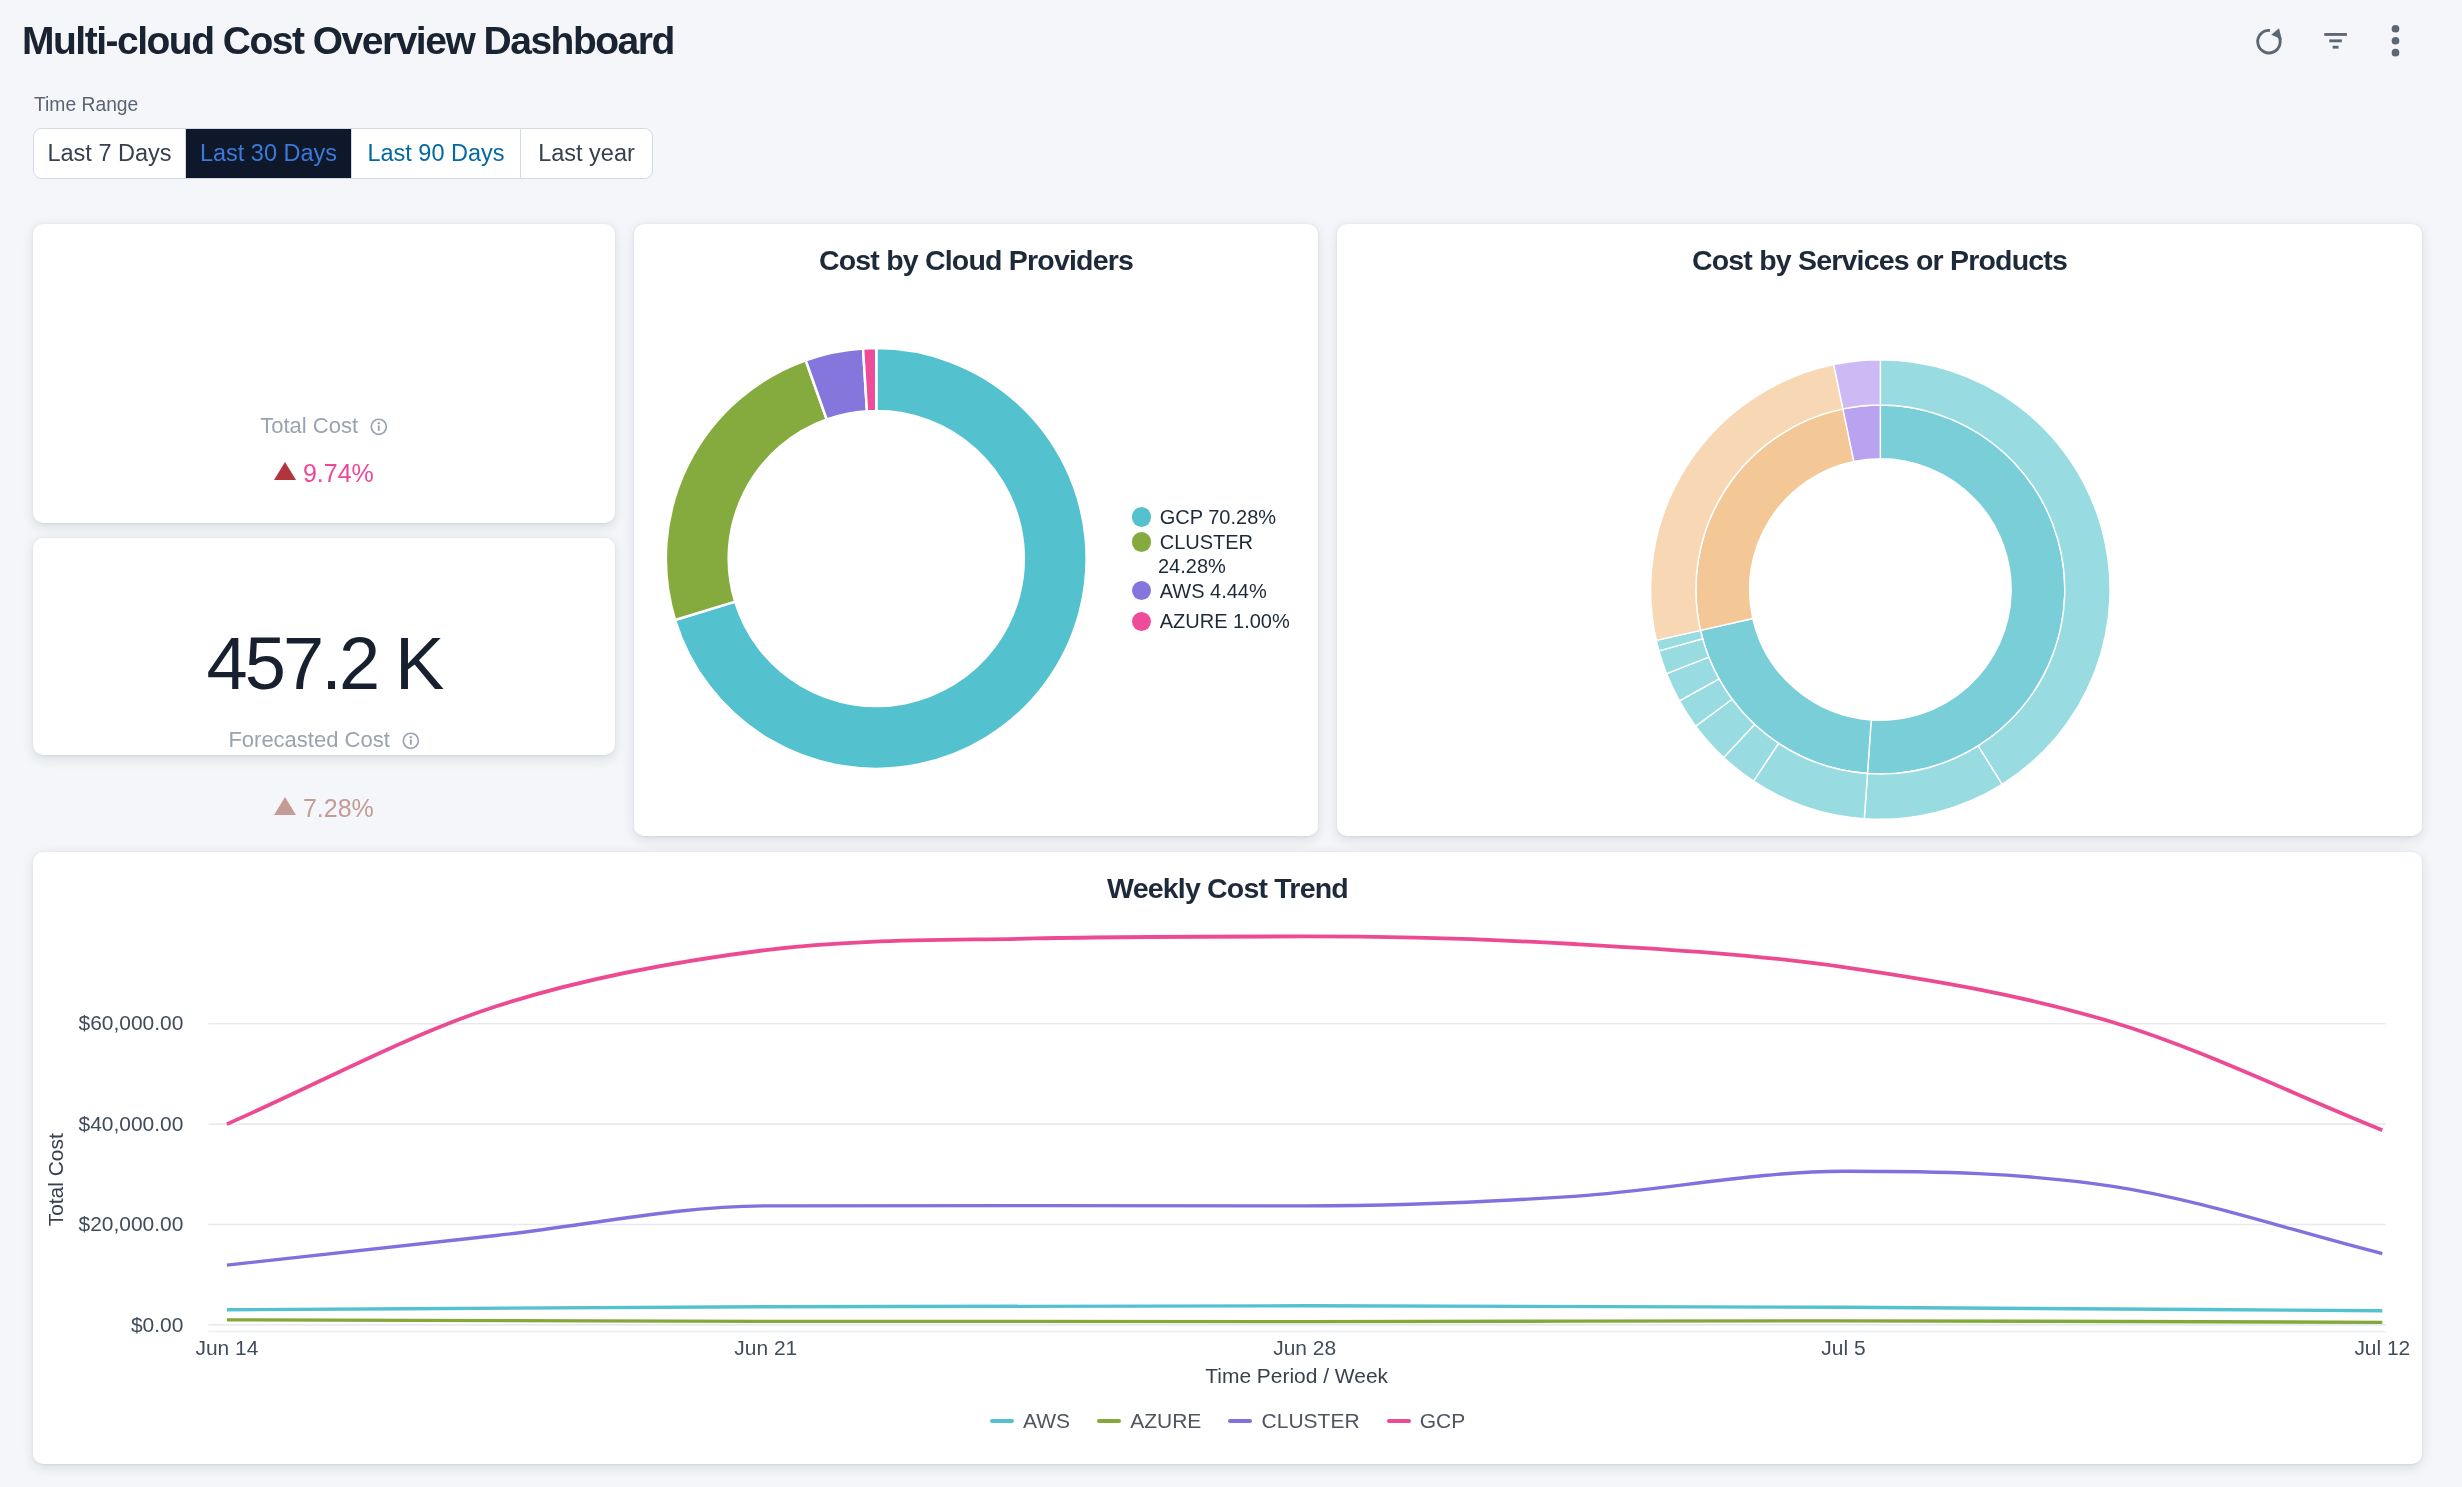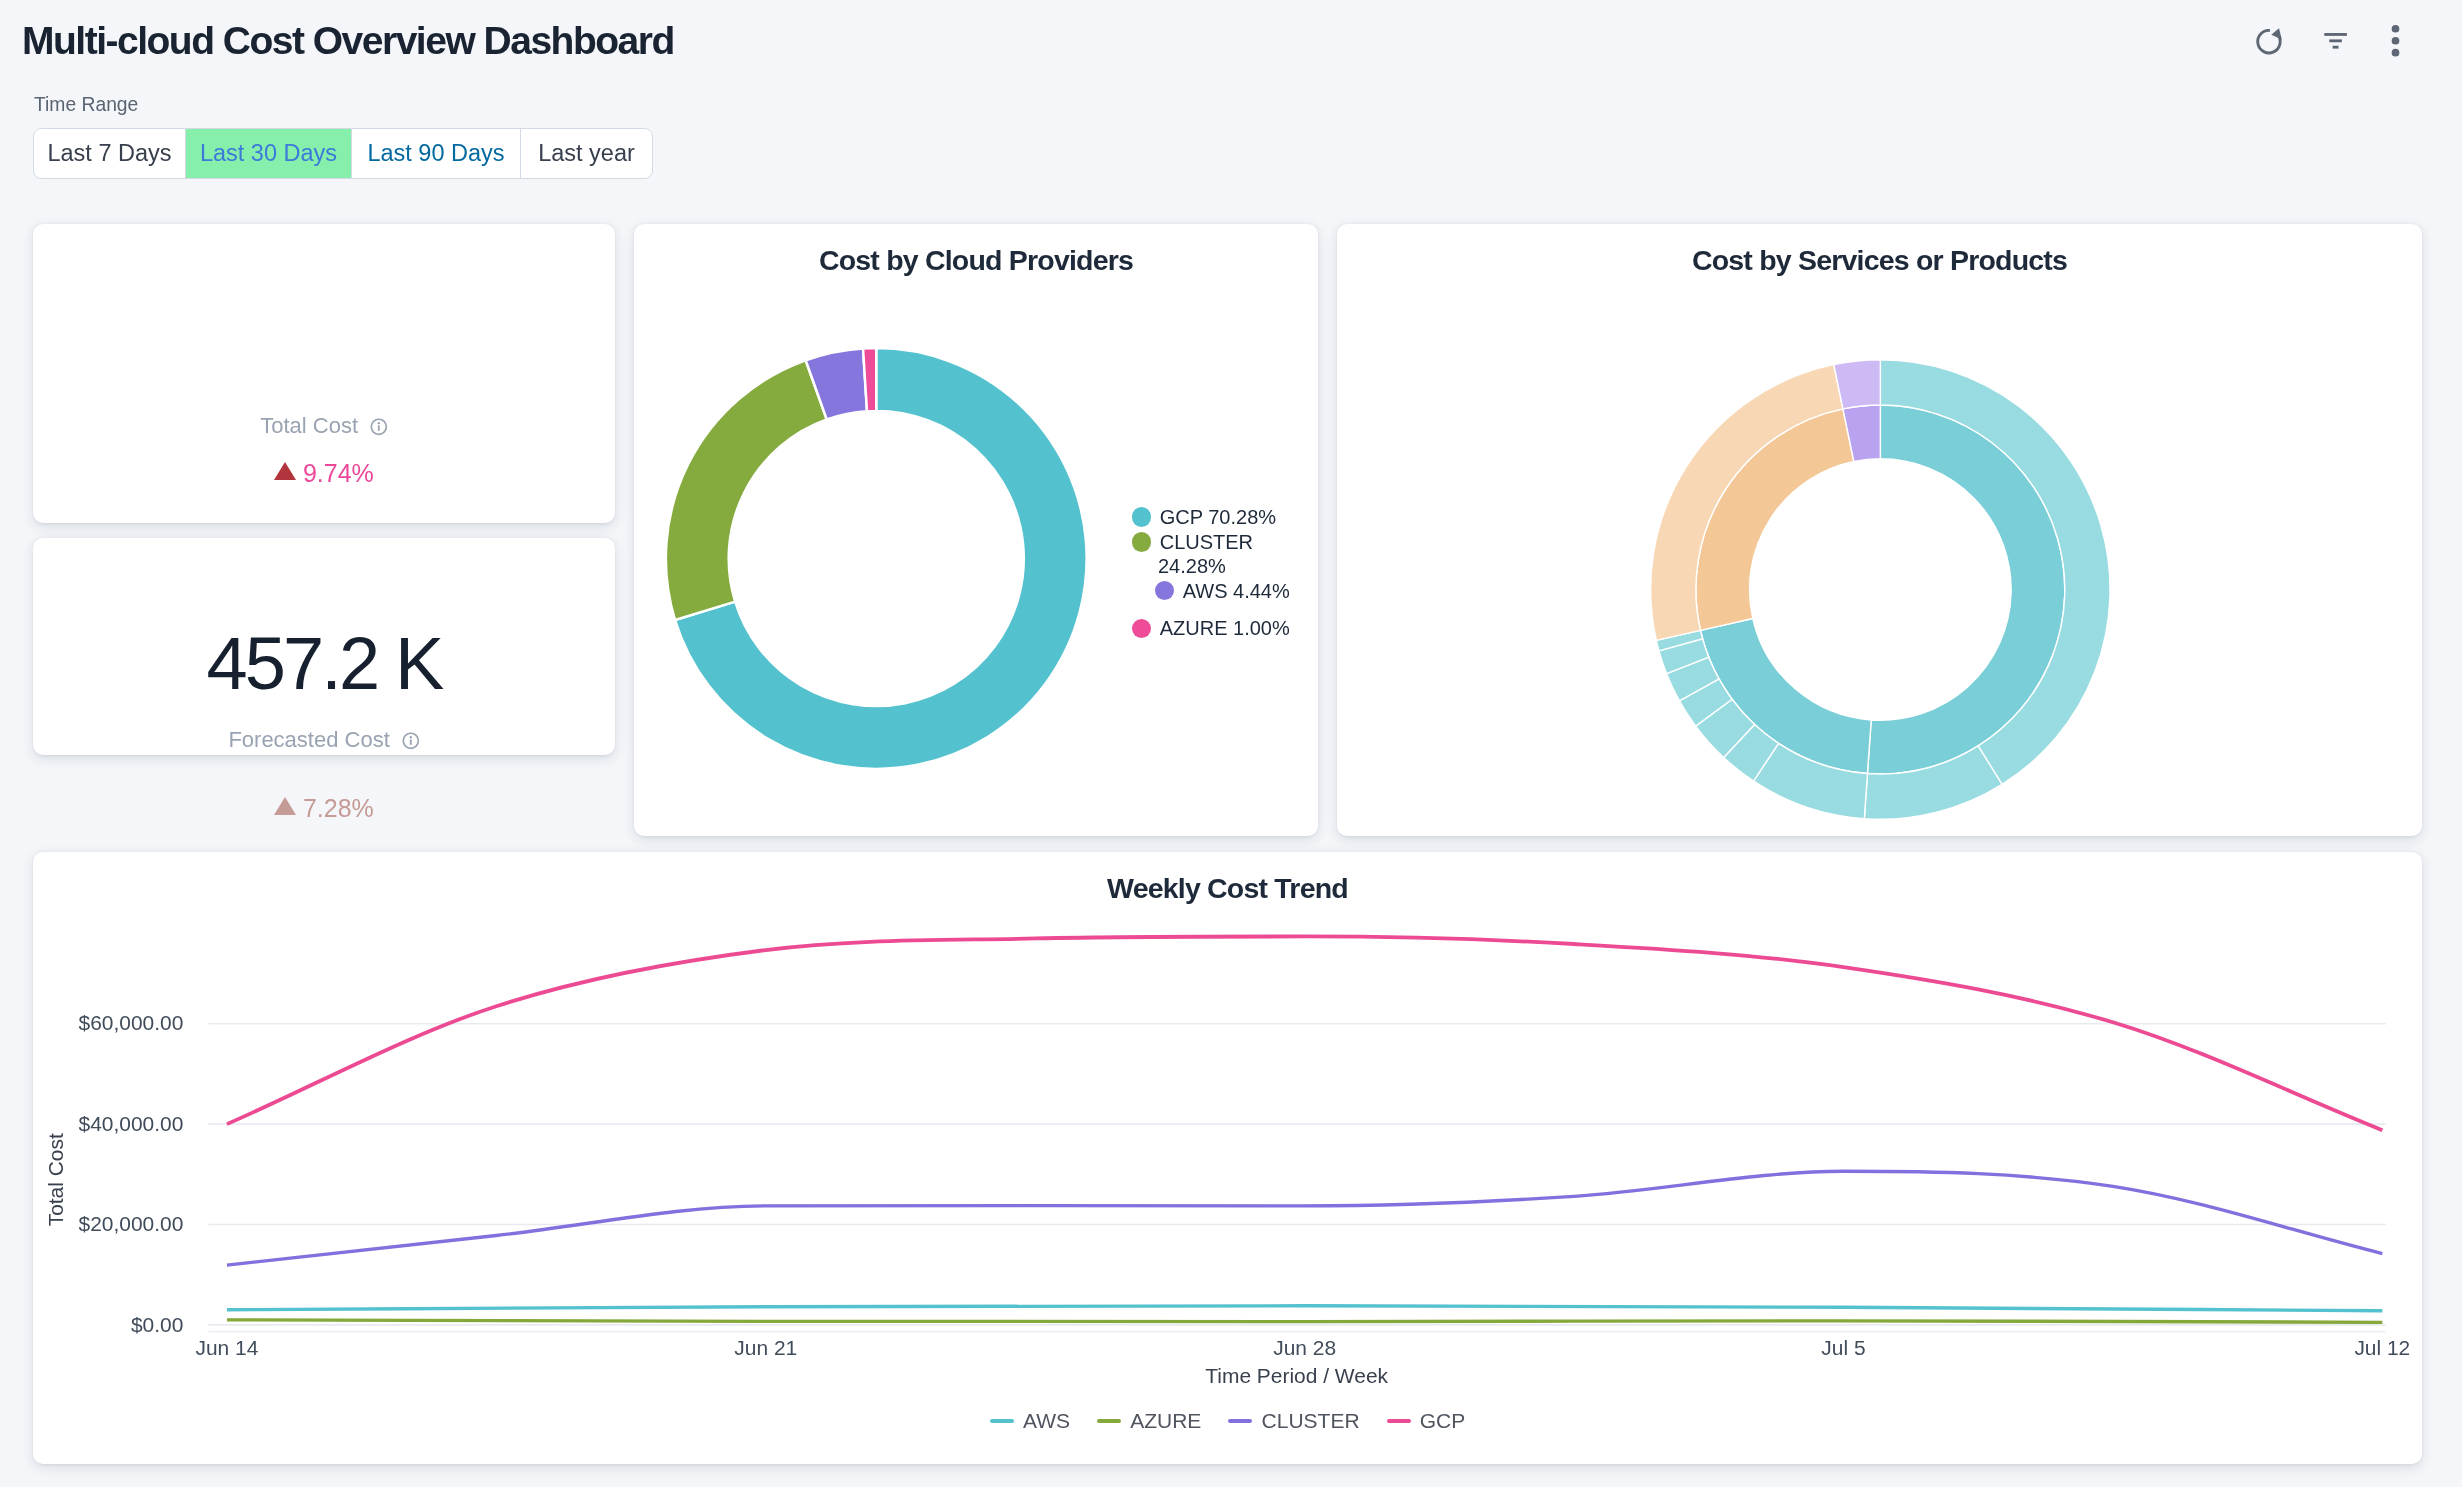--- a/index.html
+++ b/index.html
@@ -20,21 +20,21 @@
     <circle cx="176" cy="5.6" r="4.6"></circle>
       <circle cx="176" cy="19.9" r="4.6"></circle>
       <circle cx="176" cy="34.2" r="4.6"></circle>
   </g>
 </svg>
 
 <div style="position:absolute;left:34px;top:94px;font-size:19.3px;color:#5a6472;">Time Range</div>
 
 <div style="position:absolute;left:33px;top:128px;width:620px;height:51px;background:#fff;border:1.7px solid #d3dae4;border-radius:8.4px;display:flex;overflow:hidden;">
   <div style="width:152px;border-right:1.7px solid #d3dae4;display:flex;align-items:center;justify-content:center;font-size:23.5px;color:#39404d;">Last 7 Days</div>
-  <div style="width:166px;border-right:1.7px solid #d3dae4;display:flex;align-items:center;justify-content:center;font-size:23.5px;color:#3b7ad9;background:#86efac;">Last 30 Days</div>
+  <div style="width:166px;border-right:1.7px solid #d3dae4;display:flex;align-items:center;justify-content:center;font-size:23.5px;color:#3b7ad9;background:#0f172a;">Last 30 Days</div>
   <div style="width:169px;border-right:1.7px solid #d3dae4;display:flex;align-items:center;justify-content:center;font-size:23.5px;color:#0369a1;">Last 90 Days</div>
   <div style="flex:1;display:flex;align-items:center;justify-content:center;font-size:23.5px;color:#39404d;">Last year</div>
 </div>
 
 <div class="card" style="left:33px;top:224px;width:582px;height:299px;">
   <div style="position:absolute;top:189px;width:100%;text-align:center;font-size:22px;color:#99a3b1;">Total Cost&nbsp;&nbsp;<svg width="17.6" height="17.6" viewBox="0 0 21 21" style="vertical-align:-2.5px;">
         <circle cx="10.5" cy="10.5" r="9" fill="none" stroke="#99a3b1" stroke-width="2"></circle>
         <circle cx="10.5" cy="6.2" r="1.4" fill="#99a3b1"></circle>
         <rect x="9.4" y="8.8" width="2.2" height="6.6" rx="1.1" fill="#99a3b1"></rect>
       </svg></div>
@@ -54,21 +54,21 @@
   <div class="ctitle" style="top:20px;">Cost by Cloud Providers</div>
   <svg style="position:absolute;left:0;top:0;" width="684" height="612" viewBox="0 0 816 730">
 <path d="M289.00 148.00A251 251 0 1 1 48.97 472.39L120.69 450.46A176 176 0 1 0 289.00 223.00Z" fill="#54c1ce" stroke="#ffffff" stroke-width="3" stroke-linejoin="round"></path>
 <path d="M48.97 472.39A251 251 0 0 1 204.80 162.54L229.96 233.20A176 176 0 0 0 120.69 450.46Z" fill="#85ab3f" stroke="#ffffff" stroke-width="3" stroke-linejoin="round"></path>
 <path d="M204.80 162.54A251 251 0 0 1 273.24 148.50L277.95 223.35A176 176 0 0 0 229.96 233.20Z" fill="#8476dd" stroke="#ffffff" stroke-width="3" stroke-linejoin="round"></path>
 <path d="M273.24 148.50A251 251 0 0 1 289.00 148.00L289.00 223.00A176 176 0 0 0 277.95 223.35Z" fill="#ee4c98" stroke="#ffffff" stroke-width="3" stroke-linejoin="round"></path>
   </svg>
   <div style="position:absolute;left:498px;top:282px;font-size:20px;color:#1e2a3a;line-height:23.5px;">
     <div style="margin-bottom:1.7px;"><span style="display:inline-block;width:19.3px;height:19.3px;border-radius:50%;background:#54c1ce;margin-right:8.4px;vertical-align:-2.5px;"></span>GCP 70.28%</div>
     <div style="margin-bottom:1.7px;"><span style="display:inline-block;width:19.3px;height:19.3px;border-radius:50%;background:#85ab3f;margin-right:8.4px;vertical-align:-2.5px;"></span>CLUSTER<br><span style="margin-left:26px;">24.28%</span></div>
-    <div style="margin-bottom:14px;text-align:right;"><span style="display:inline-block;width:19.3px;height:19.3px;border-radius:50%;background:#8476dd;margin-right:8.4px;vertical-align:-2.5px;"></span>AWS 4.44%</div>
+    <div style="margin-bottom:7px;"><span style="display:inline-block;width:19.3px;height:19.3px;border-radius:50%;background:#8476dd;margin-right:8.4px;vertical-align:-2.5px;"></span>AWS 4.44%</div>
     <div><span style="display:inline-block;width:19.3px;height:19.3px;border-radius:50%;background:#ee4c98;margin-right:8.4px;vertical-align:-2.5px;"></span>AZURE 1.00%</div>
   </div>
 </div>
 
 <div class="card" style="left:1337px;top:224px;width:1085px;height:612px;">
   <div class="ctitle" style="top:20px;">Cost by Services or Products</div>
   <svg style="position:absolute;left:0;top:0;" width="1085" height="612" viewBox="0 0 1294 730">
 <path d="M648.00 216.00A220 220 0 1 1 632.65 655.46L637.12 591.62A156 156 0 1 0 648.00 280.00Z" fill="#79ced8" stroke="#ffffff" stroke-width="1.7" stroke-linejoin="round"></path>
 <path d="M632.65 655.46A220 220 0 0 1 433.47 484.74L495.88 470.56A156 156 0 0 0 637.12 591.62Z" fill="#79ced8" stroke="#ffffff" stroke-width="1.7" stroke-linejoin="round"></path>
 <path d="M433.47 484.74A220 220 0 0 1 603.39 220.57L616.37 283.24A156 156 0 0 0 495.88 470.56Z" fill="#f4c796" stroke="#ffffff" stroke-width="1.7" stroke-linejoin="round"></path>

